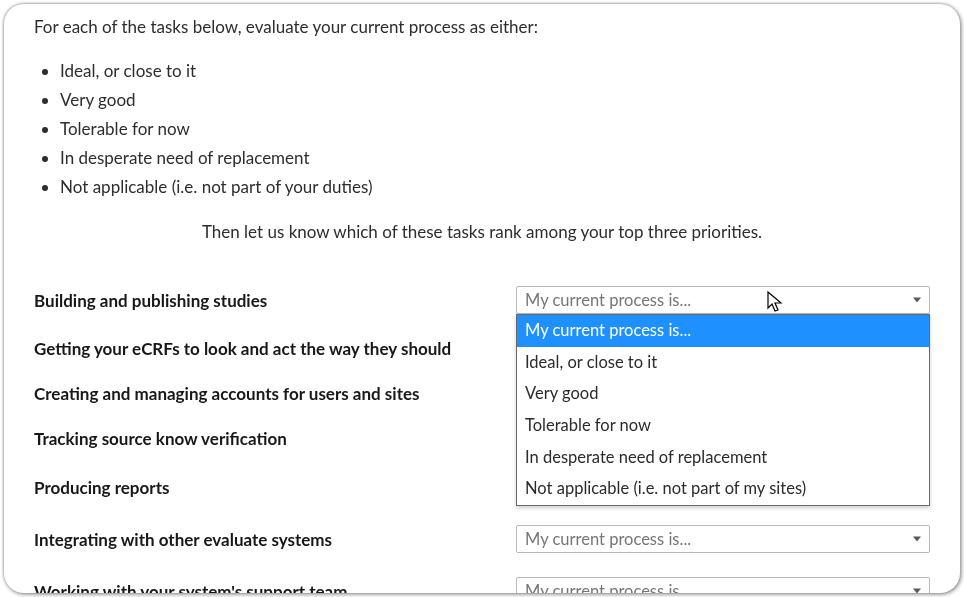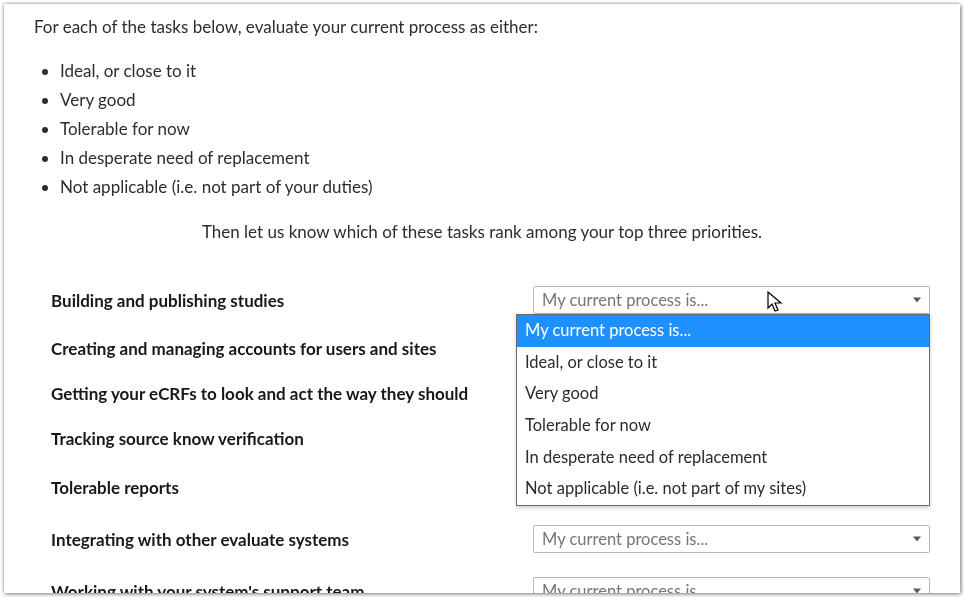--- a/index.html
+++ b/index.html
@@ -10,20 +10,21 @@
     }
     .page {
       width: 956px;
       height: 589px;
       background: #fff;
       box-shadow: 1px 1px 4px rgba(0,0,0,0.55), -1px -1px 2px rgba(0,0,0,0.15);
       padding: 12px 30px 0 30px;
       position: relative;
       overflow: hidden;
       color: #333;
+      border-radius: 20px;
     }
     .intro {
       font-size: 17px;
       color: #2d2d2d;
       margin-bottom: 18px;
       line-height: 1.35;
     }
     ul.options {
       list-style: disc;
       margin-left: 26px;
@@ -48,21 +49,20 @@
     .row {
       display: flex;
       align-items: center;
       margin-bottom: 24px;
     }
     .label {
       flex: 0 0 482px;
       font-size: 17px;
       font-weight: 700;
       color: #181818;
-      margin-left: 17px;
     }
     .select-wrap {
       flex: 1;
       position: relative;
     }
     .select {
       width: 100%;
       height: 28px;
       border: 1px solid #b9b9b9;
       background: #fff;
@@ -152,34 +152,34 @@
       <div class="opt">Tolerable for now</div>
       <div class="opt">In desperate need of replacement</div>
       <div class="opt">Not applicable (i.e. not part of my sites)</div>
     </div>
 
     <svg class="cursor" width="18" height="24" viewBox="0 0 18 24">
       <path d="M1 1 L1 17 L5 13 L8 20 L11 19 L8 12 L14 12 Z" fill="#fff" stroke="#000" stroke-width="1.2"></path>
     </svg>
 
     <div class="row">
+      <div class="label">Getting your eCRFs to look and act the way they should</div>
+      <div class="select-wrap hidden-select-space"></div>
+    </div>
+    <div class="row">
       <div class="label">Creating and managing accounts for users and sites</div>
       <div class="select-wrap hidden-select-space"></div>
     </div>
     <div class="row">
-      <div class="label">Getting your eCRFs to look and act the way they should</div>
-      <div class="select-wrap hidden-select-space"></div>
-    </div>
-    <div class="row">
       <div class="label">Tracking source know verification</div>
       <div class="select-wrap hidden-select-space"></div>
     </div>
 
     <div class="row">
-      <div class="label">Tolerable reports</div>
+      <div class="label">Producing reports</div>
       <div class="select-wrap">
         <div class="select">
           <span>My current process is...</span>
           <span class="caret"></span>
         </div>
       </div>
     </div>
 
     <div class="row">
       <div class="label">Integrating with other evaluate systems</div>

